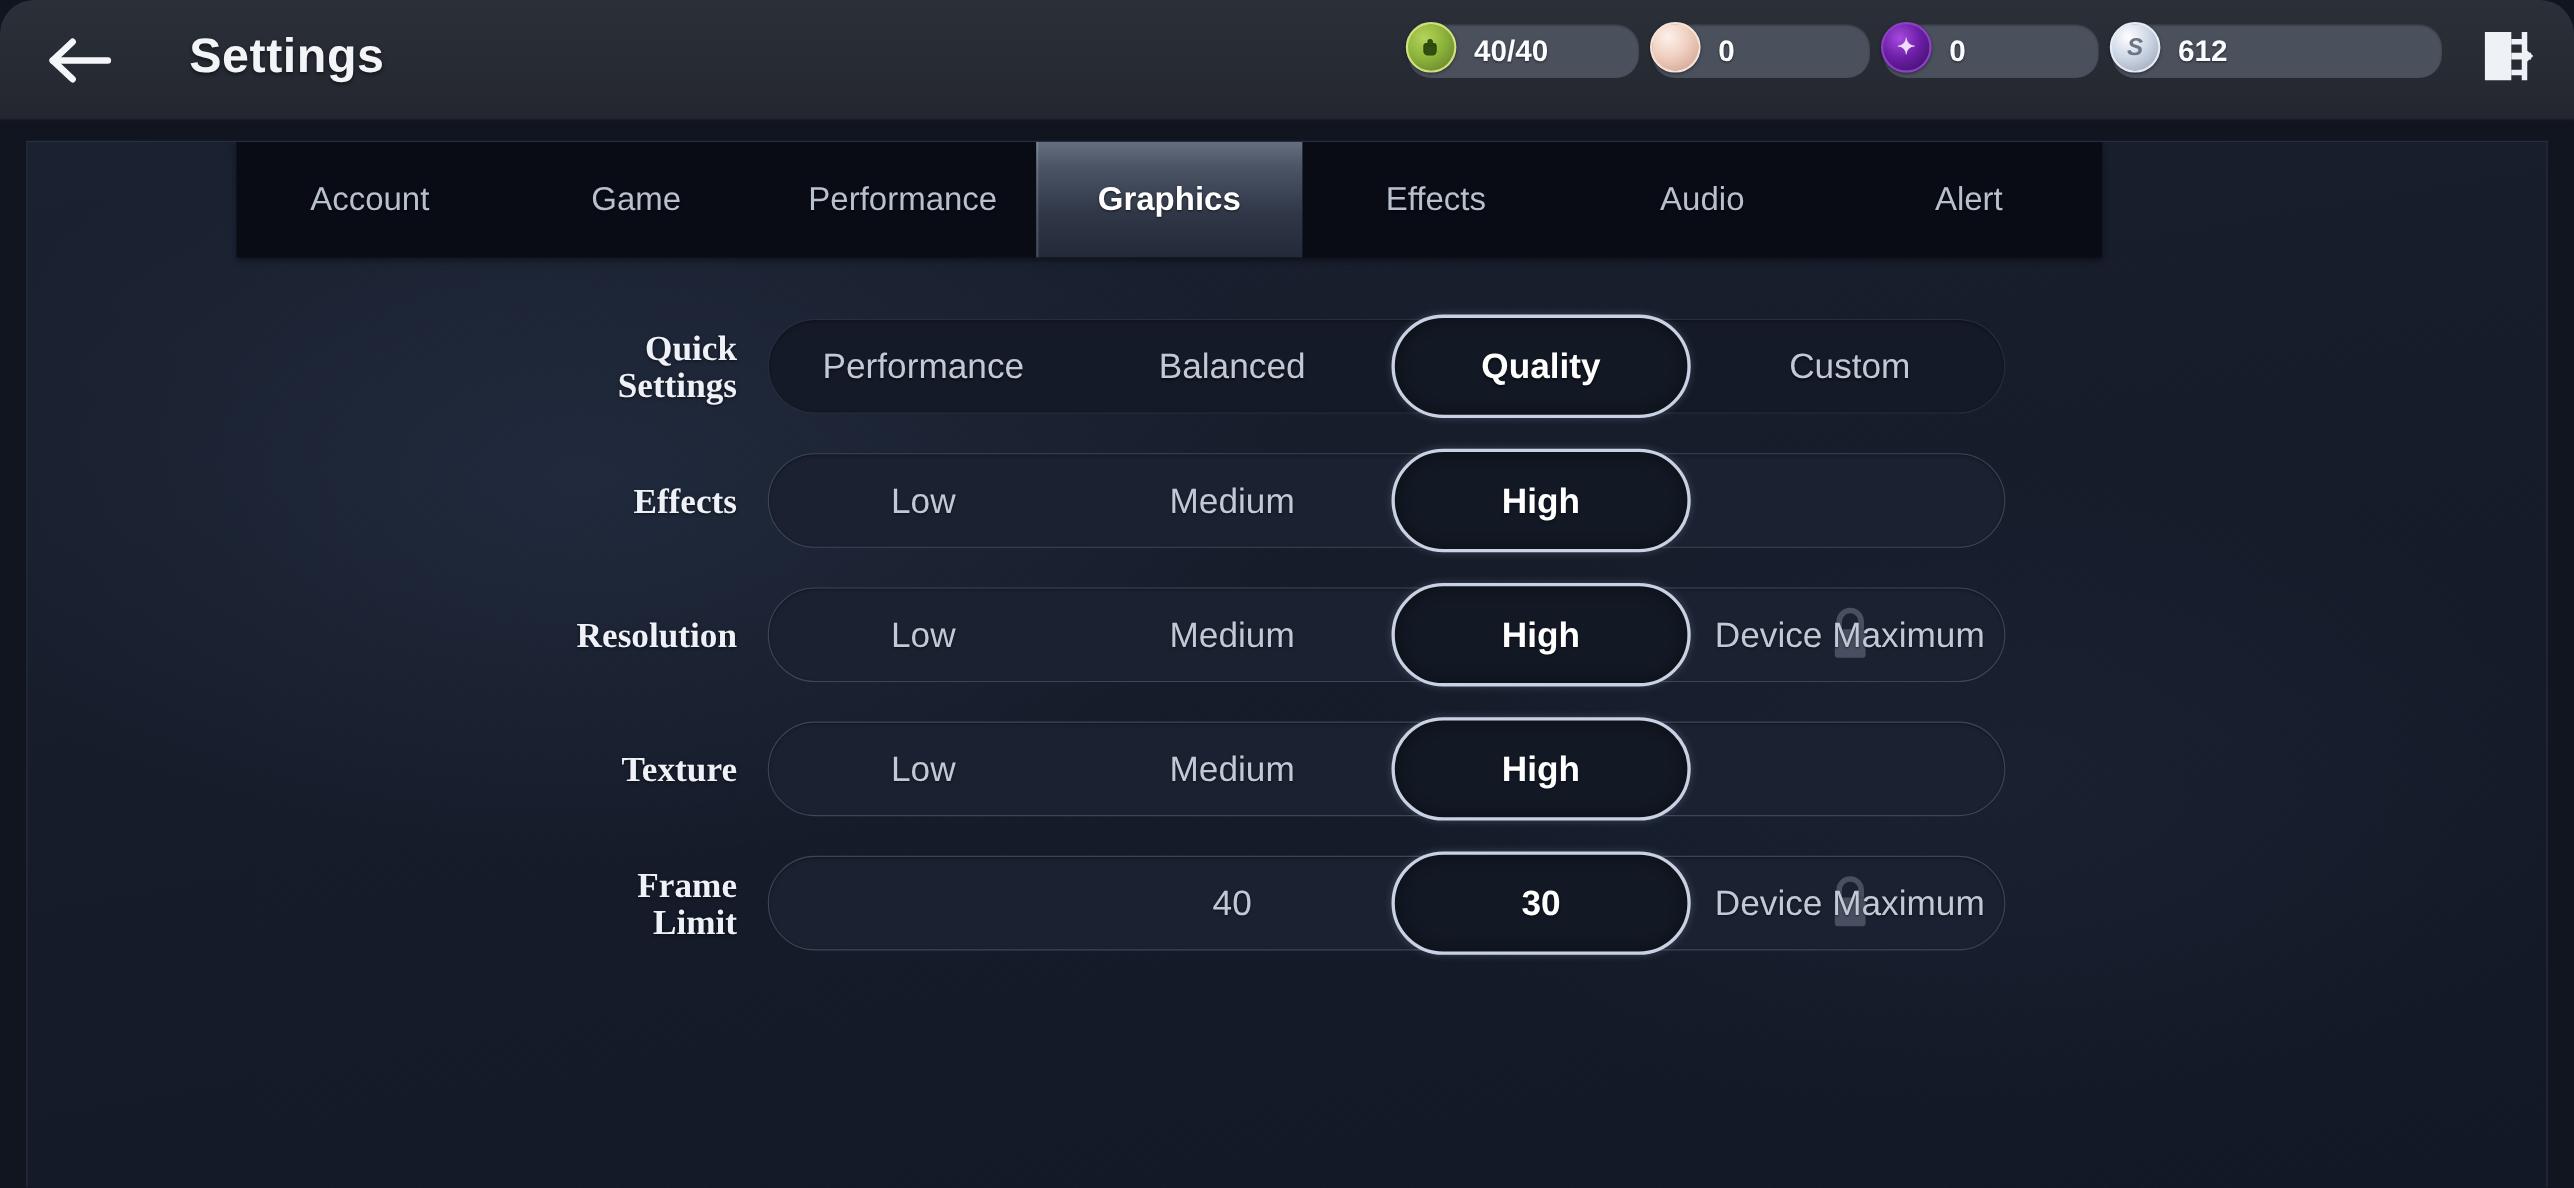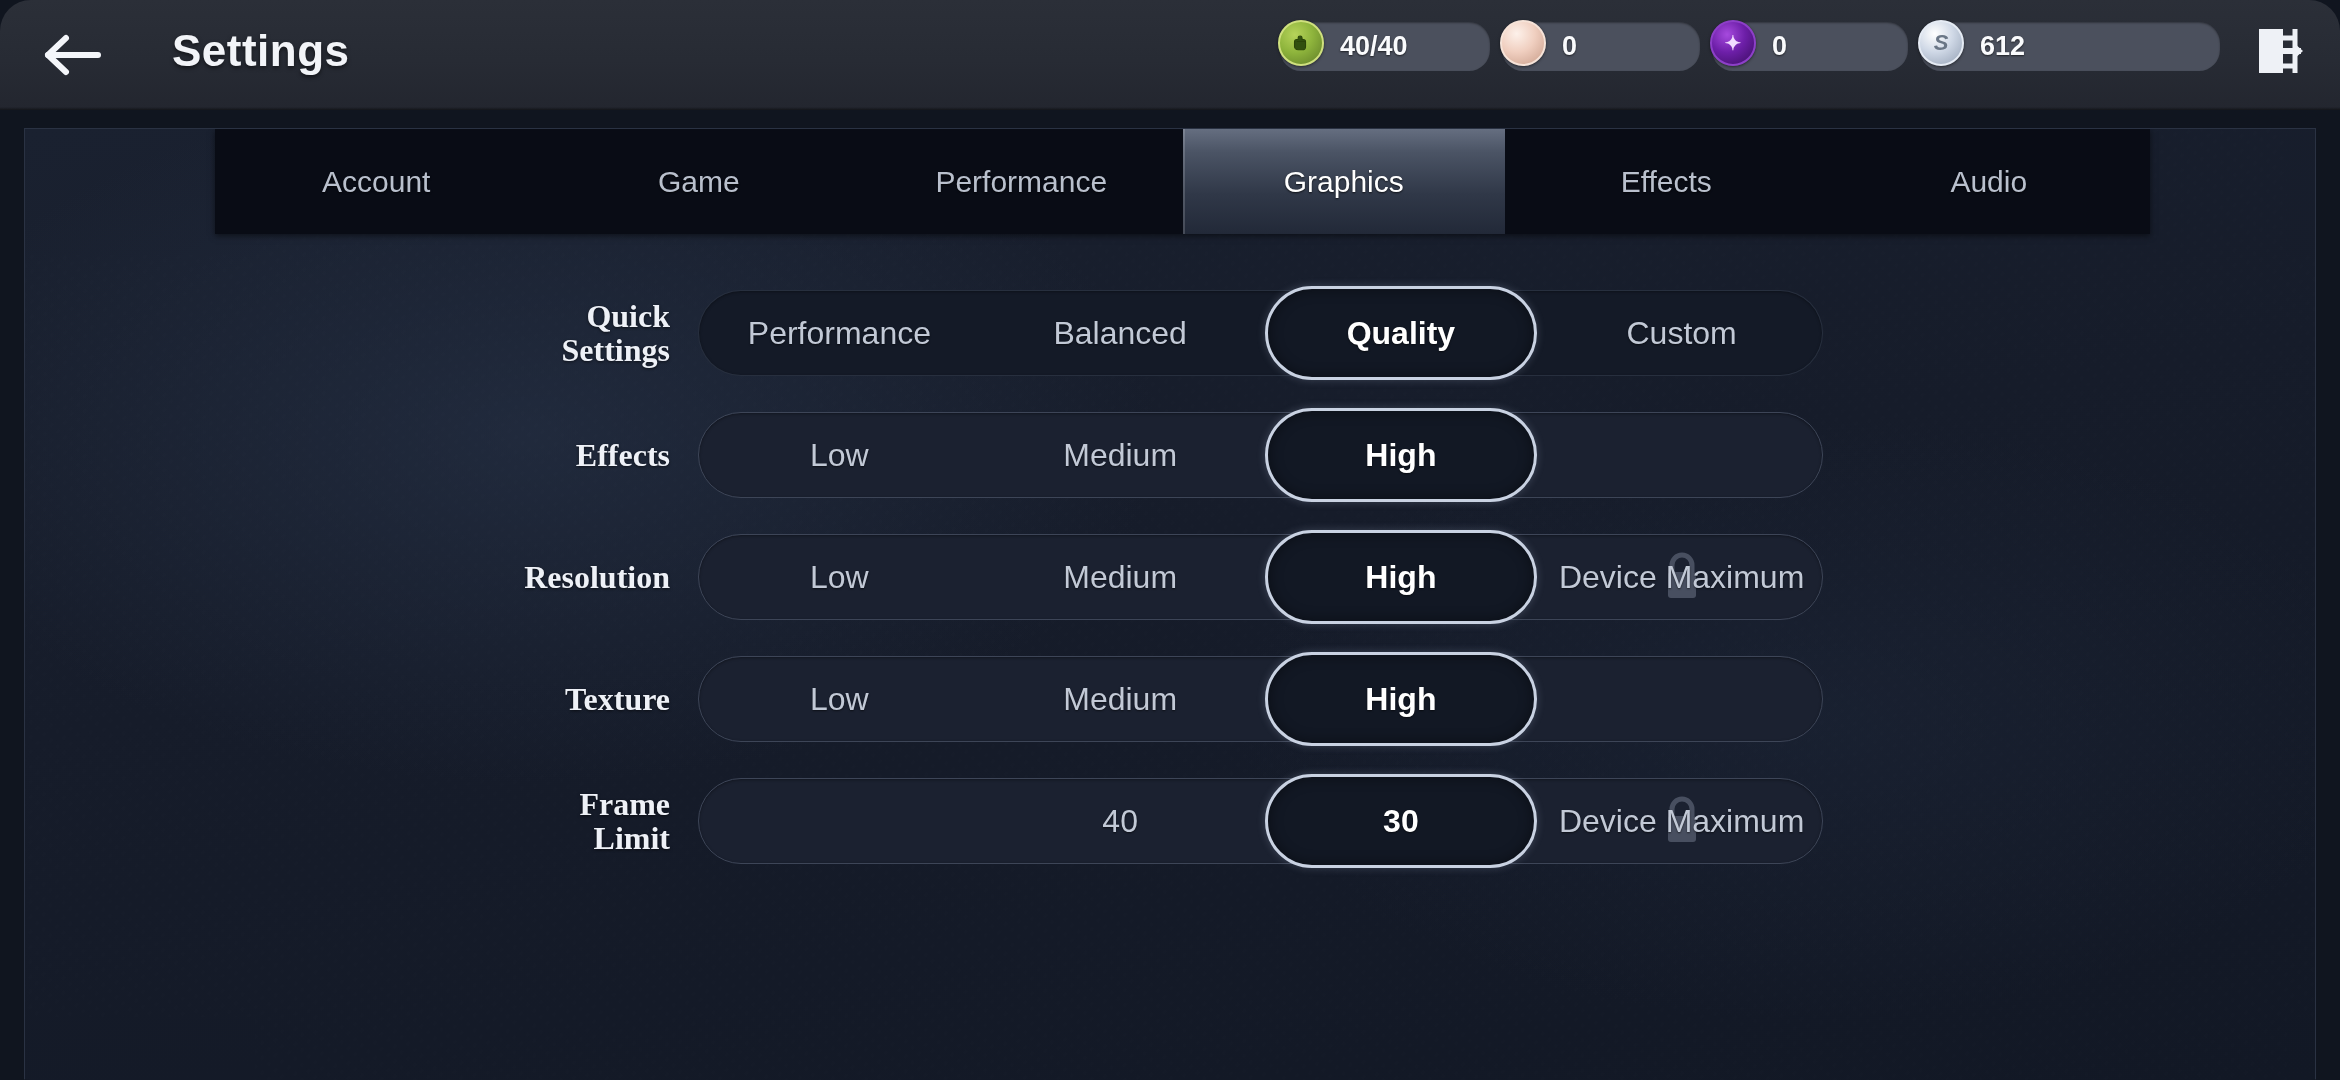--- a/index.html
+++ b/index.html
@@ -100,33 +100,33 @@
   }
   .panel-noise{
     position:absolute; inset:0; opacity:.30; pointer-events:none;
     background-image:
       repeating-linear-gradient(127deg, rgba(255,255,255,.012) 0 3px, rgba(0,0,0,0) 3px 9px),
       repeating-linear-gradient(43deg, rgba(255,255,255,.010) 0 4px, rgba(0,0,0,0) 4px 11px);
   }
 
   
   .tabbar {
-    position:absolute; left:190px; top:0px; width:1935px; height:105px;
+    position:absolute; left:190px; top:0px; width:1696px; height:105px;
     background:#090c15;
     display:flex; z-index:3;
     box-shadow:0 2px 6px rgba(0,0,0,.5);
   }
   .tab {
     flex:1 1 0; display:flex; align-items:center; justify-content:center;
     font-size:30px; color:#b9c0cd; cursor:pointer; position:relative;
     text-shadow:0 1px 2px rgba(0,0,0,.7);
   }
   .tab.active {
     background:linear-gradient(180deg,#656e80 0%, #4b5465 22%, #303848 62%, #222938 100%);
-    color:#ffffff; font-weight:400;
+    color:#ffffff; font-weight:700;
   }
   .tab.active:before{
     content:""; position:absolute; left:0; top:0; bottom:0; width:2px;
     background:rgba(255,255,255,.16);
   }
 
   
   .rows {
     position:absolute; left:0; top:105px; right:0; bottom:0;
     padding-top:38px;
@@ -254,20 +254,23 @@
         </div>
         <div class="tab active">
           <span>Graphics</span>
         </div>
         <div class="tab">
           <span>Effects</span>
         </div>
         <div class="tab">
           <span>Audio</span>
         </div>
+        <div class="tab">
+          <span>Alert</span>
+        </div>
       </div>
 
     <div class="rows">
         <div class="row">
           <div class="row-label">Quick
 Settings</div>
           <div class="seg dark">
             <div class="opt">
               <span class="opt-text">Performance</span>
             </div>

